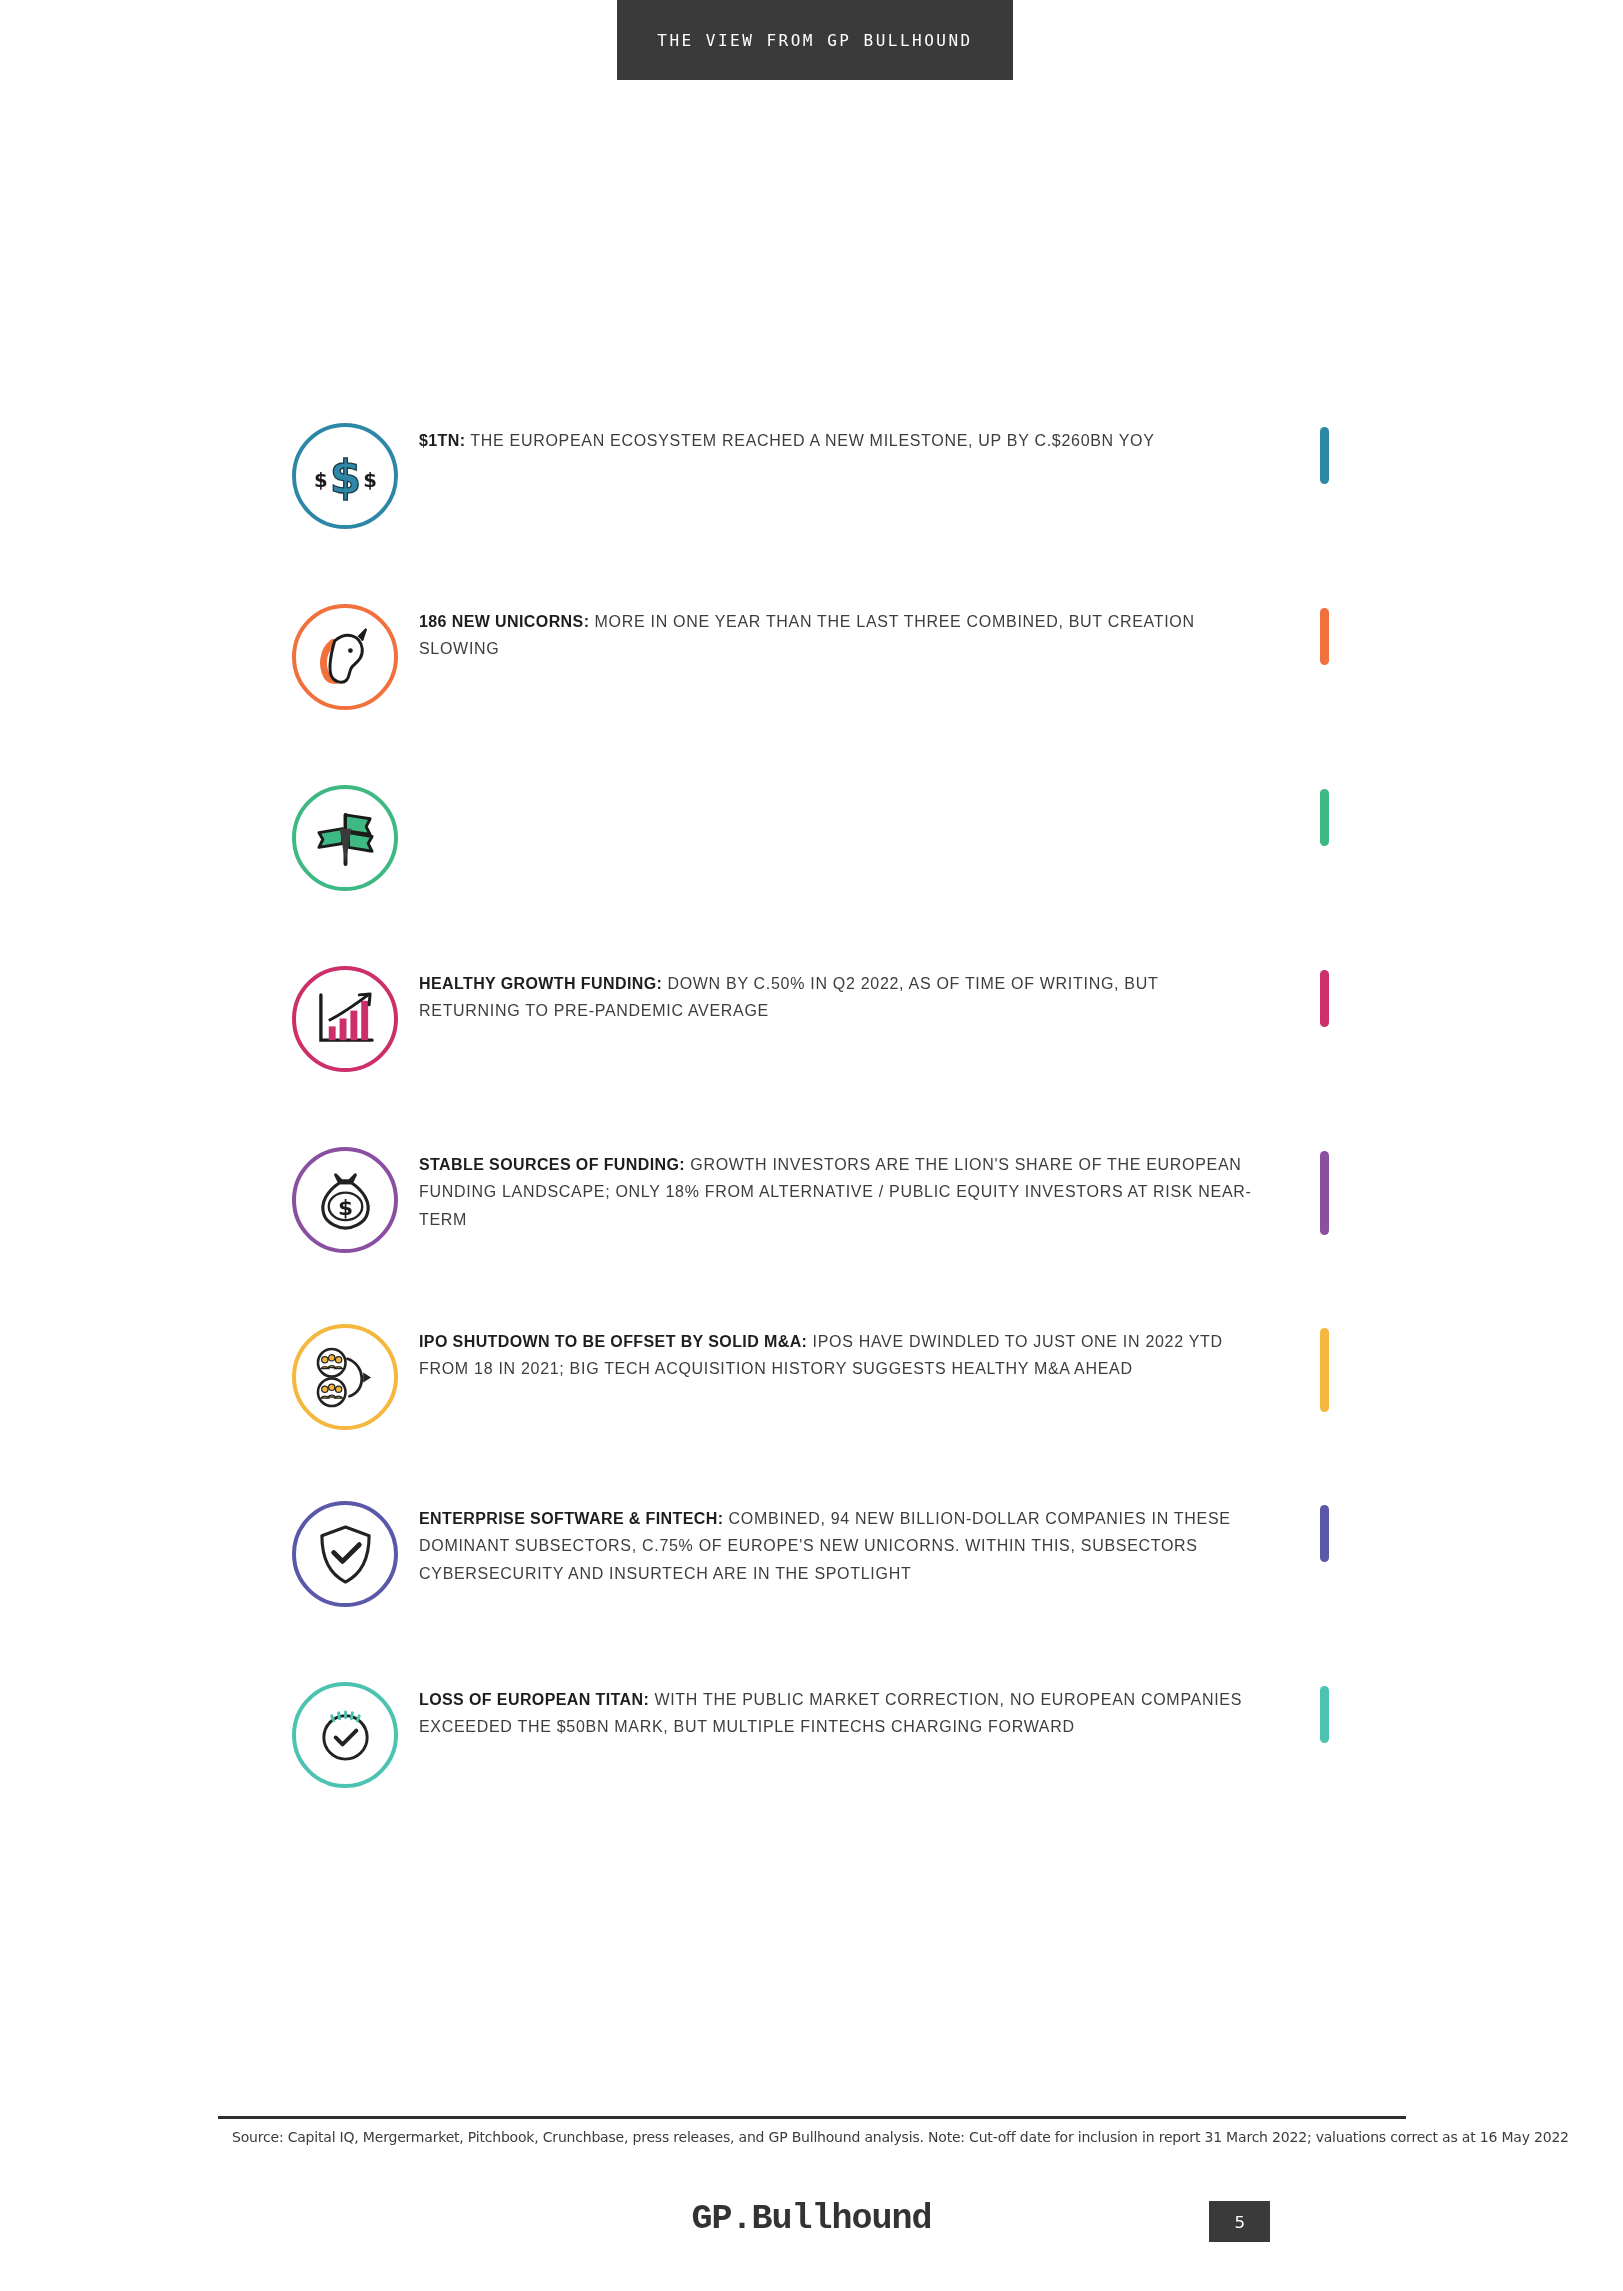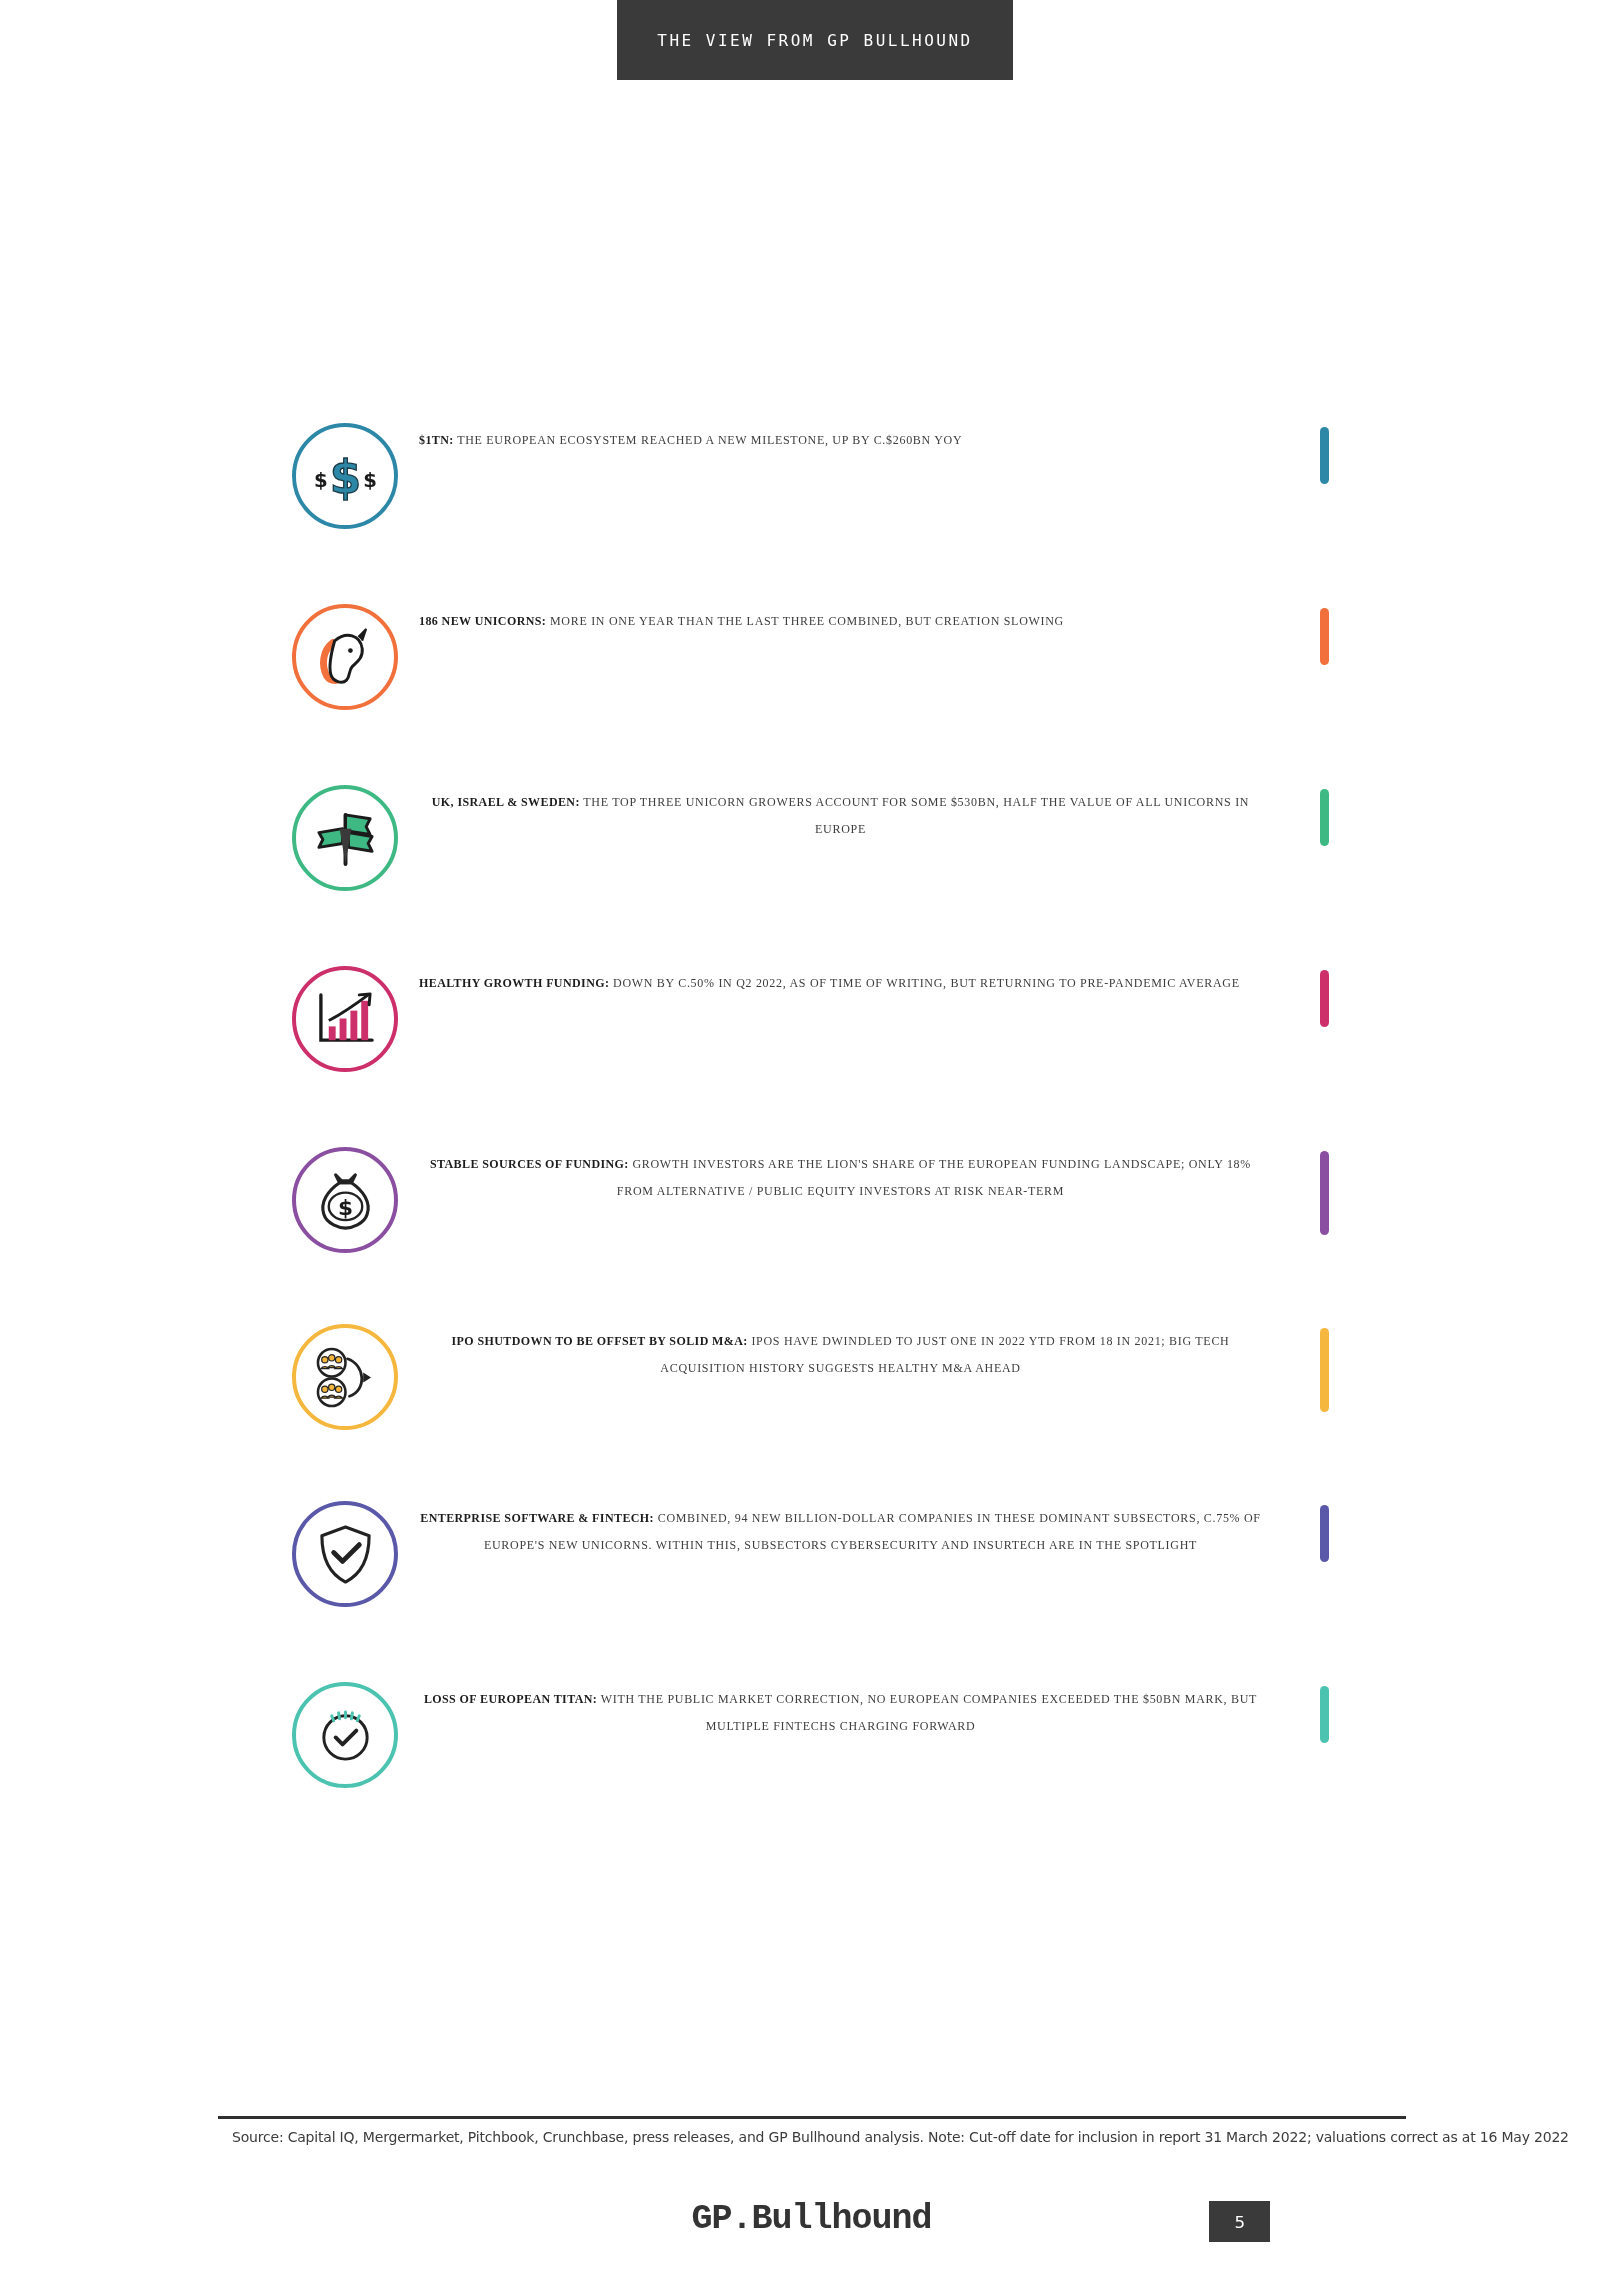--- a/index.html
+++ b/index.html
@@ -41,26 +41,25 @@
   .icon-badge{
     position:absolute;left:292px;top:0;
     width:106px;height:106px;border-radius:50%;
     border:4.9px solid #cccccc;background:#ffffff;
     display:flex;align-items:center;justify-content:center;
     box-sizing:border-box;
   }
   .icon-badge svg{display:block;}
   .tk-text{
     margin-left:127px;
-    font-family:Liberation Serif, serif;
-    font-size:12px;line-height:27.4px;color:#3d3d3d;
+    font-family:Liberation Sans, sans-serif;
+    font-size:16px;line-height:27.4px;color:#3d3d3d;
     letter-spacing:0.7px;
     max-width:843px;
     padding-top:3.9px;
-    text-align:center;
   }
   .tk-text .lead{font-weight:bold;color:#1d1d1d;letter-spacing:0.4px;}
   .accent-bar{
     position:absolute;right:294px;top:3.9px;
     width:8.8px;border-radius:4.9px;background:#cccccc;
   }
 
   
   .footer-rule{
     position:absolute;left:218px;top:2116px;width:1188px;height:2.9px;background:#2f2f2f;
@@ -125,21 +124,20 @@
           <span>
             <svg width="65" height="63" viewBox="0 0 66 64">
         <path d="M33 8 L33 58" stroke="#1b1b1b" stroke-width="4" stroke-linecap="round"></path>
         <path d="M33 8 L58 12 L54 20 L58 28 L33 24 Z" fill="#3fb984" stroke="#1b1b1b" stroke-width="3" stroke-linejoin="round"></path>
         <path d="M30 22 L6 26 L10 33 L6 41 L30 37 Z" fill="#3fb984" stroke="#1b1b1b" stroke-width="3" stroke-linejoin="round"></path>
         <path d="M36 26 L60 30 L56 37 L60 45 L36 41 Z" fill="#3fb984" stroke="#1b1b1b" stroke-width="3" stroke-linejoin="round"></path>
         <path d="M27 22 L39 22 L33 58 Z" fill="#3a3a3a"></path>
       </svg>
           </span>
         </div>
-        <div class="tk-text"><span class="lead">UK, ISRAEL &amp; SWEDEN:</span><span> THE TOP THREE UNICORN GROWERS ACCOUNT FOR SOME $530BN, HALF THE VALUE OF ALL UNICORNS IN EUROPE</span></div>
         <div class="accent-bar" style="background: rgb(63, 185, 132); height: 57px;"></div>
       </div>
       <div class="takeaway" style="margin-bottom: 65px;">
         <div class="icon-badge" style="border-color: rgb(204, 47, 106);">
           <span>
             <svg width="65" height="61" viewBox="0 0 66 62">
         <path d="M8 6 L8 52 L60 52" stroke="#1b1b1b" stroke-width="3.4" fill="none" stroke-linecap="round"></path>
         <rect x="16" y="38" width="7" height="14" fill="#cc2f6a"></rect>
         <rect x="27" y="30" width="7" height="22" fill="#cc2f6a"></rect>
         <rect x="38" y="22" width="7" height="30" fill="#cc2f6a"></rect>

